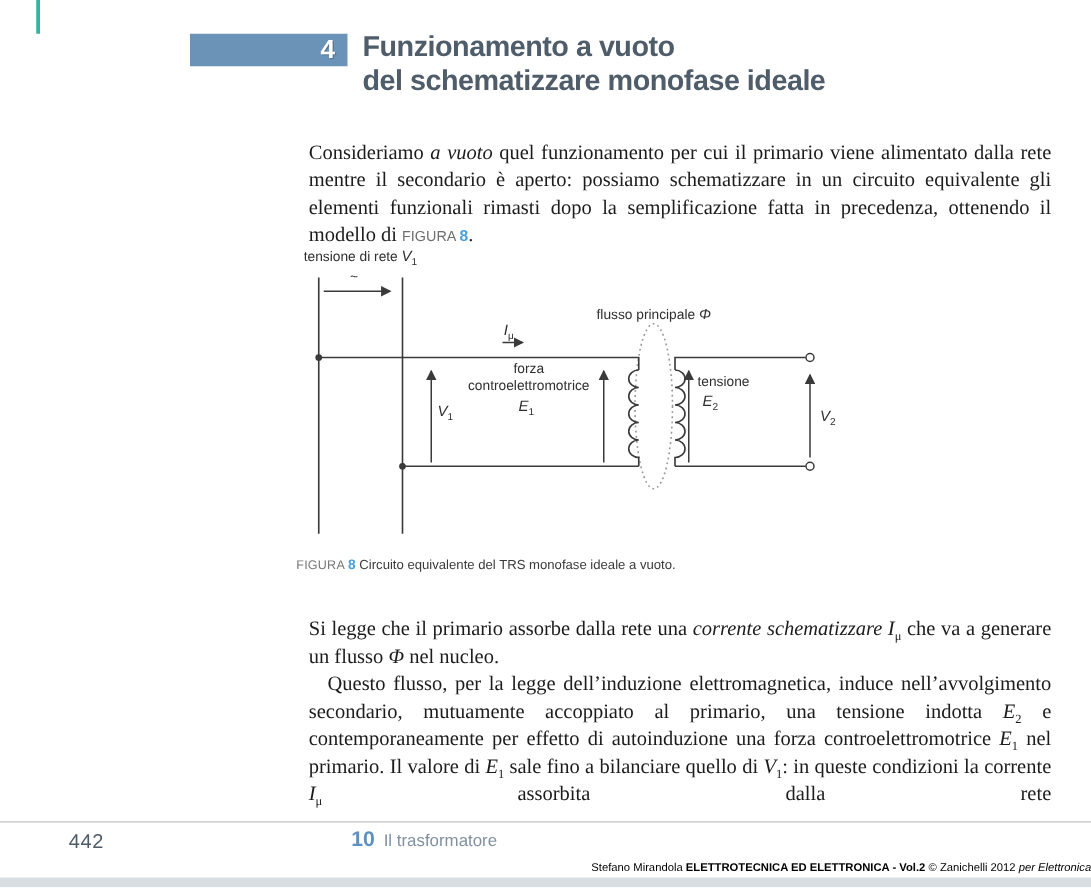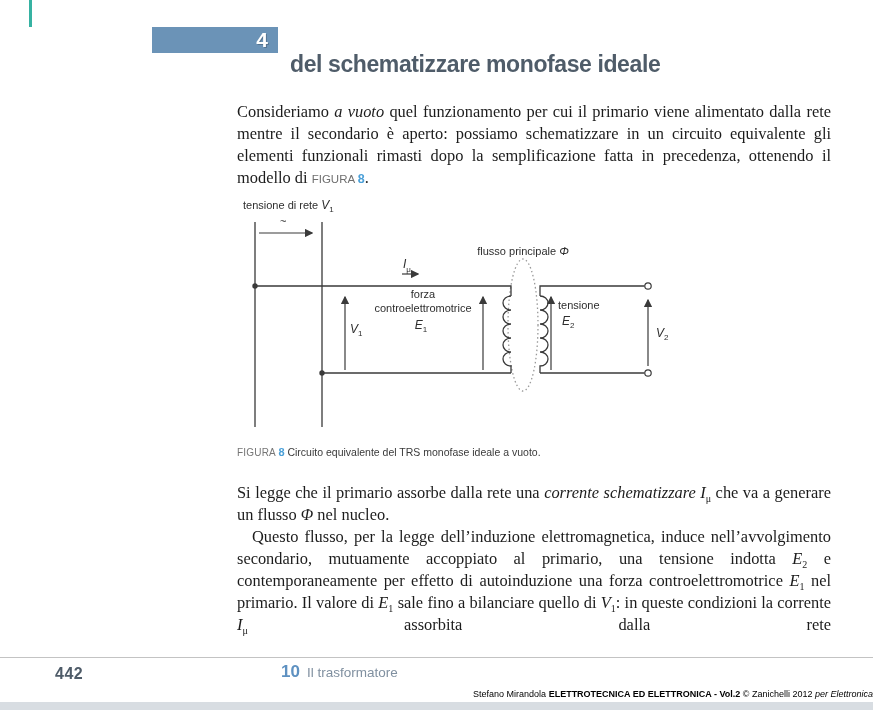--- a/index.html
+++ b/index.html
@@ -12,21 +12,21 @@
   
   .section-num-box{position:absolute;left:152px;top:27px;width:126px;height:26px;
         background:#6b93b7;color:#ffffff;font-weight:bold;font-size:21px;
         text-align:right;line-height:26px;padding-right:10px;box-sizing:border-box;
         text-shadow:1px 1px 0 rgba(60,80,100,.45);}
   .section-title{position:absolute;left:290px;top:24px;margin:0;
         font-size:23px;line-height:27px;font-weight:bold;color:#4f5c69;
         letter-spacing:-0.4px;}
 
   
-  .body{position:absolute;left:237px;width:594px;margin:0;
+  .body{position:absolute;left:237px;width:594px;margin:10px;
         font-family:"Liberation Serif","DejaVu Serif",serif;
         font-size:16.4px;line-height:22px;color:#1c1c1c;text-align:justify;}
   .p1{top:101px;}
   .p2{top:482px;}
   .p3{top:526px;text-indent:15px;text-align-last:justify;}
   .figref{font-family:"Liberation Sans",sans-serif;font-size:11.5px;color:#6f6f6f;}
   .fignum{font-family:"Liberation Sans",sans-serif;font-size:12.5px;color:#4ba0d8;font-weight:bold;}
   sub{font-size:10px;line-height:0;}
 
   
@@ -35,41 +35,41 @@
   .it{font-style:italic;}
 
   
   .caption{position:absolute;left:237px;top:446px;margin:0;
         font-size:10.5px;color:#3a3a3a;}
   .caption .figword{font-size:10px;color:#757575;letter-spacing:.2px;}
   .caption .num{color:#4ba0d8;font-weight:bold;font-size:11px;}
 
   
   .footer-rule{position:absolute;left:0;top:657px;width:873px;height:1px;background:#c3c3c3;}
-  .page-number{position:absolute;left:55px;top:665px;font-size:16px;font-weight:bold;
+  .page-number{position:absolute;left:55px;top:665px;font-size:16px;font-weight:normal;
         color:#4e5b68;letter-spacing:.5px;}
   .chapter{position:absolute;left:237px;top:662px;}
   .chapter .chnum{font-size:17px;font-weight:bold;color:#5e91c1;margin-left:44px;}
   .chapter .chname{font-size:13.5px;font-weight:normal;color:#8090a0;margin-left:7px;}
   .credit{position:absolute;left:0;top:689px;width:873px;text-align:right;
         font-size:9px;color:#000;}
   .bottom-bar{position:absolute;left:0;top:702px;width:873px;height:8px;background:#d8dde2;}
 </style>
 </head>
 <body>
 
 <div class="page">
 
   <div class="teal-mark"></div>
 
   <div class="section-num-box">
     <span>4</span>
   </div>
   <h1 class="section-title">
-    <br>
+    <span>Funzionamento a vuoto</span><br>
     <span>del schematizzare monofase ideale</span>
   </h1>
 
   <p class="body p1"><span>Consideriamo </span><i>a vuoto</i><span> quel funzionamento per cui il primario viene alimentato dalla rete mentre il secondario è aperto: possiamo schematizzare in un circuito equivalente gli elementi funzionali rimasti dopo la semplificazione fatta in precedenza, ottenendo il modello di </span><span class="figref">FIGURA </span><span class="fignum">8</span><span>.</span></p>
 
   <svg class="diagram" width="440" height="250" viewBox="235 193 440 250">
     <defs>
       <marker id="ah" viewBox="0 0 10 10" refX="8.5" refY="5" markerWidth="7" markerHeight="7" orient="auto">
         <path d="M0,0 L10,5 L0,10 z" fill="#3a3a3a"></path>
       </marker>

